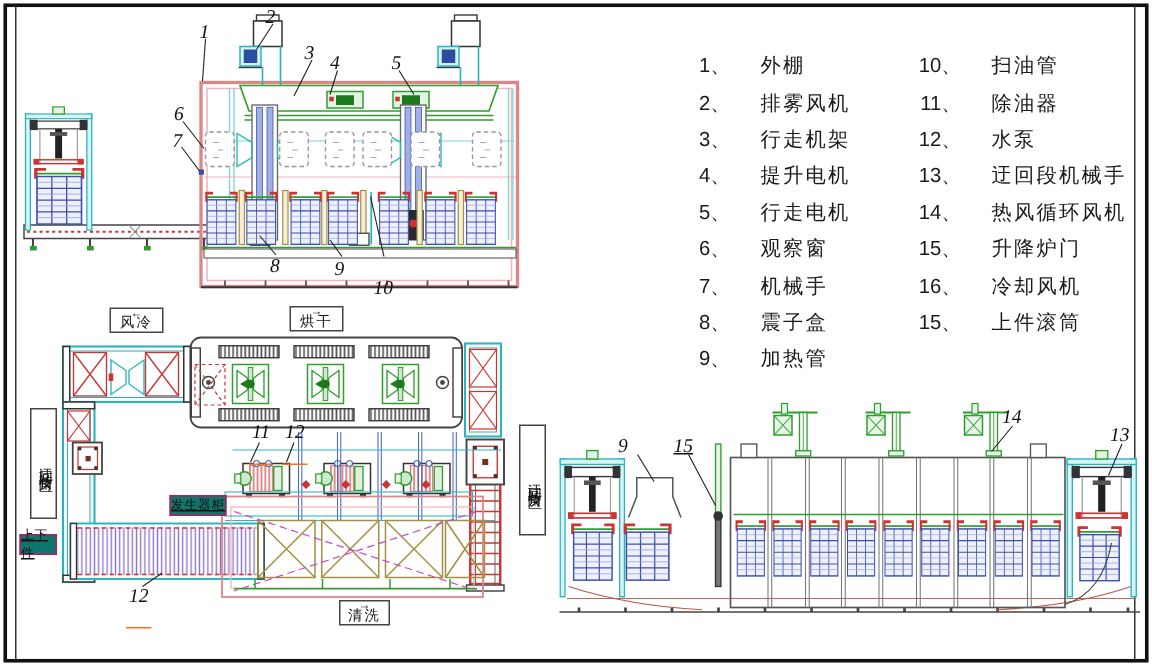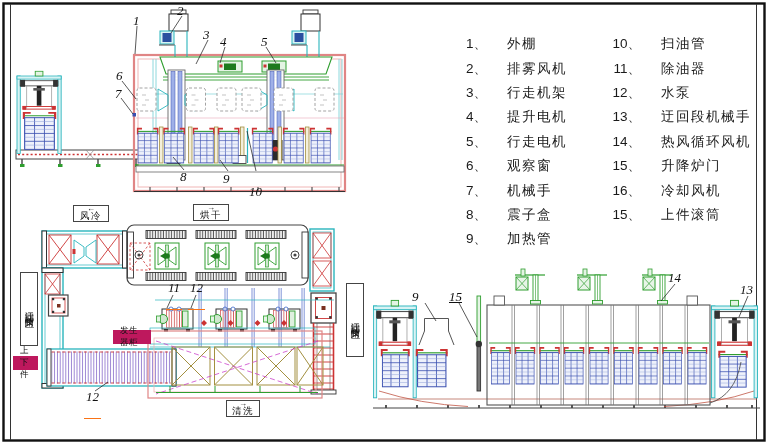--- a/index.html
+++ b/index.html
@@ -17,23 +17,23 @@
   .llab{margin-left:20px;letter-spacing:1.5px;white-space:nowrap;}
   
   .co{position:absolute;font-family:"Liberation Serif",serif;font-style:italic;
       font-size:13px;color:#111;line-height:1;}
   .co.u{border-bottom:1px solid #f97316;padding:0 2px 15px 2px;}
   
   .hbox{position:absolute;border:1px solid #444;background:#fff;box-sizing:border-box;
         display:flex;flex-direction:column;align-items:center;justify-content:center;
         font-size:9.5px;letter-spacing:1.5px;line-height:1;color:#111;}
   .hbox .arr{font-size:8px;height:5px;line-height:5px;letter-spacing:0;}
-  .sbox{position:absolute;border:7px solid #be185d;background:#ec4899;box-sizing:border-box;
+  .sbox{position:absolute;border:1px solid #be185d;background:#0f766e;box-sizing:border-box;
         display:flex;align-items:center;justify-content:center;font-size:8.5px;
-        letter-spacing:0.5px;color:#111;}
+        letter-spacing:0.5px;color:#111;text-decoration:underline;}
   .vbox{position:absolute;border:1px solid #444;background:#fff;box-sizing:border-box;
         writing-mode:vertical-rl;text-orientation:upright;display:flex;align-items:center;
         justify-content:center;font-size:9.5px;letter-spacing:2px;color:#111;padding:3px 0;}
 </style>
 </head>
 <body>
 
 <div id="canvas">
 
   <svg width="768" height="444" viewBox="0 0 768 444">

